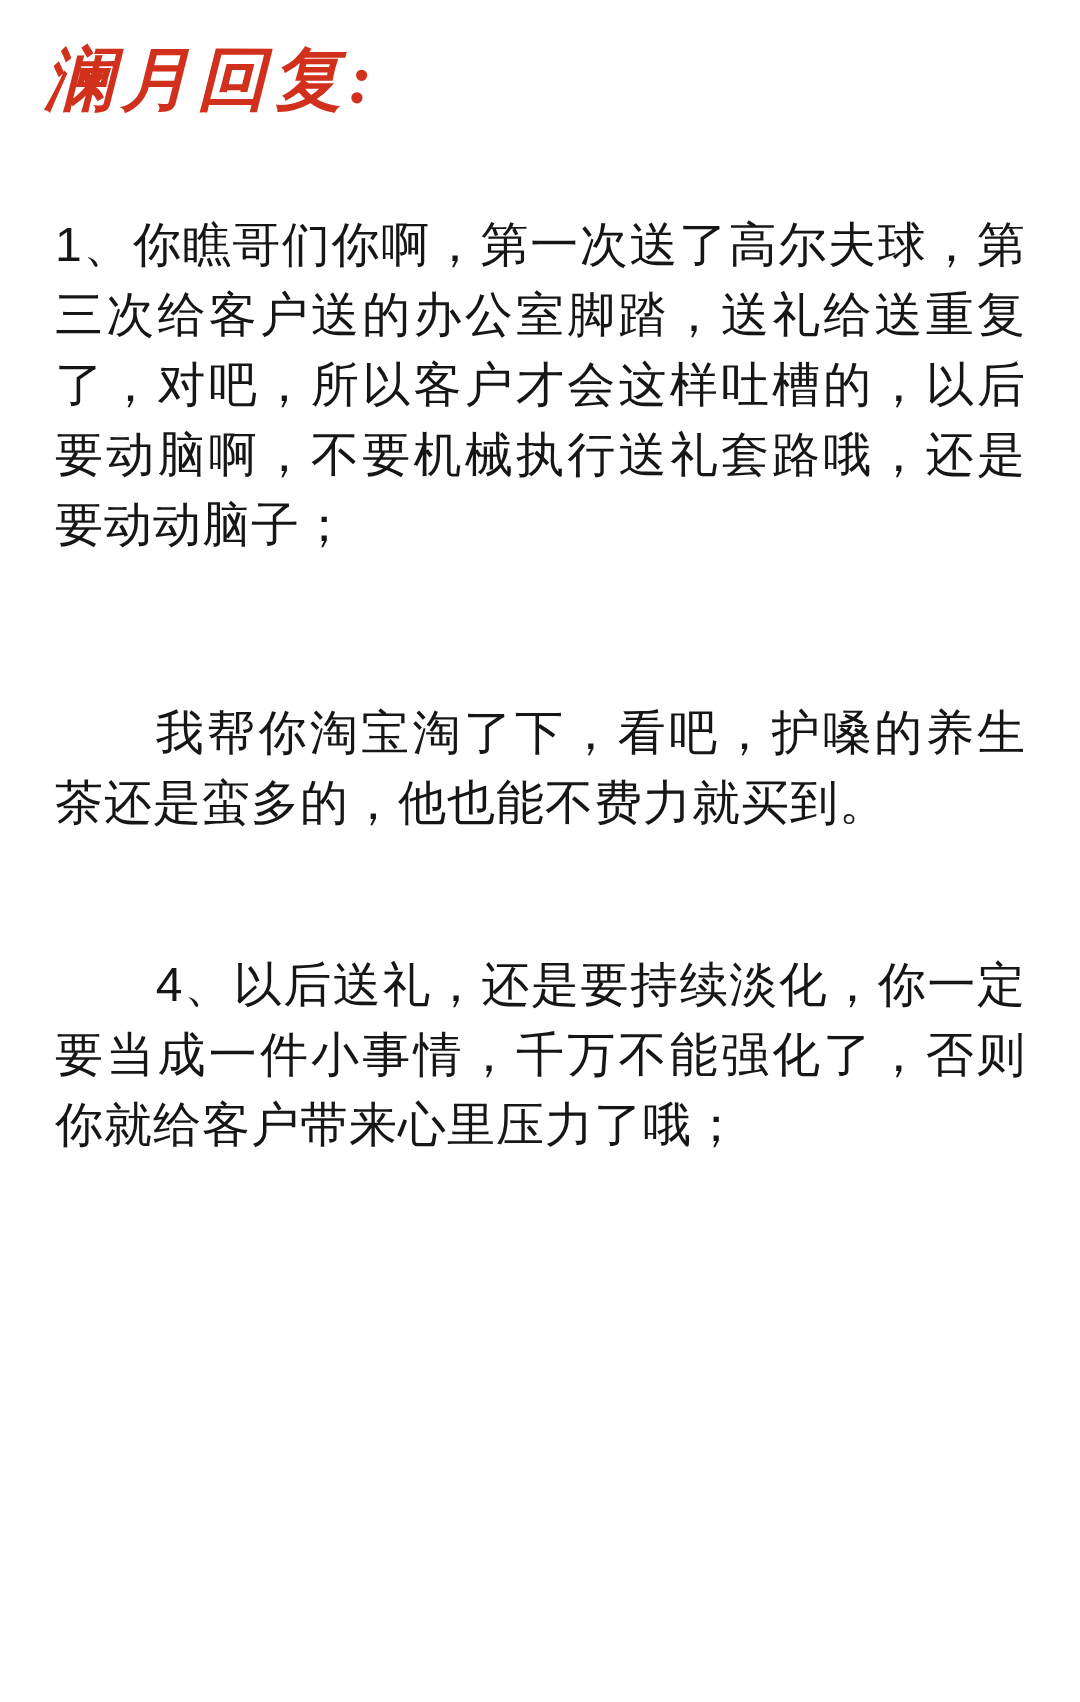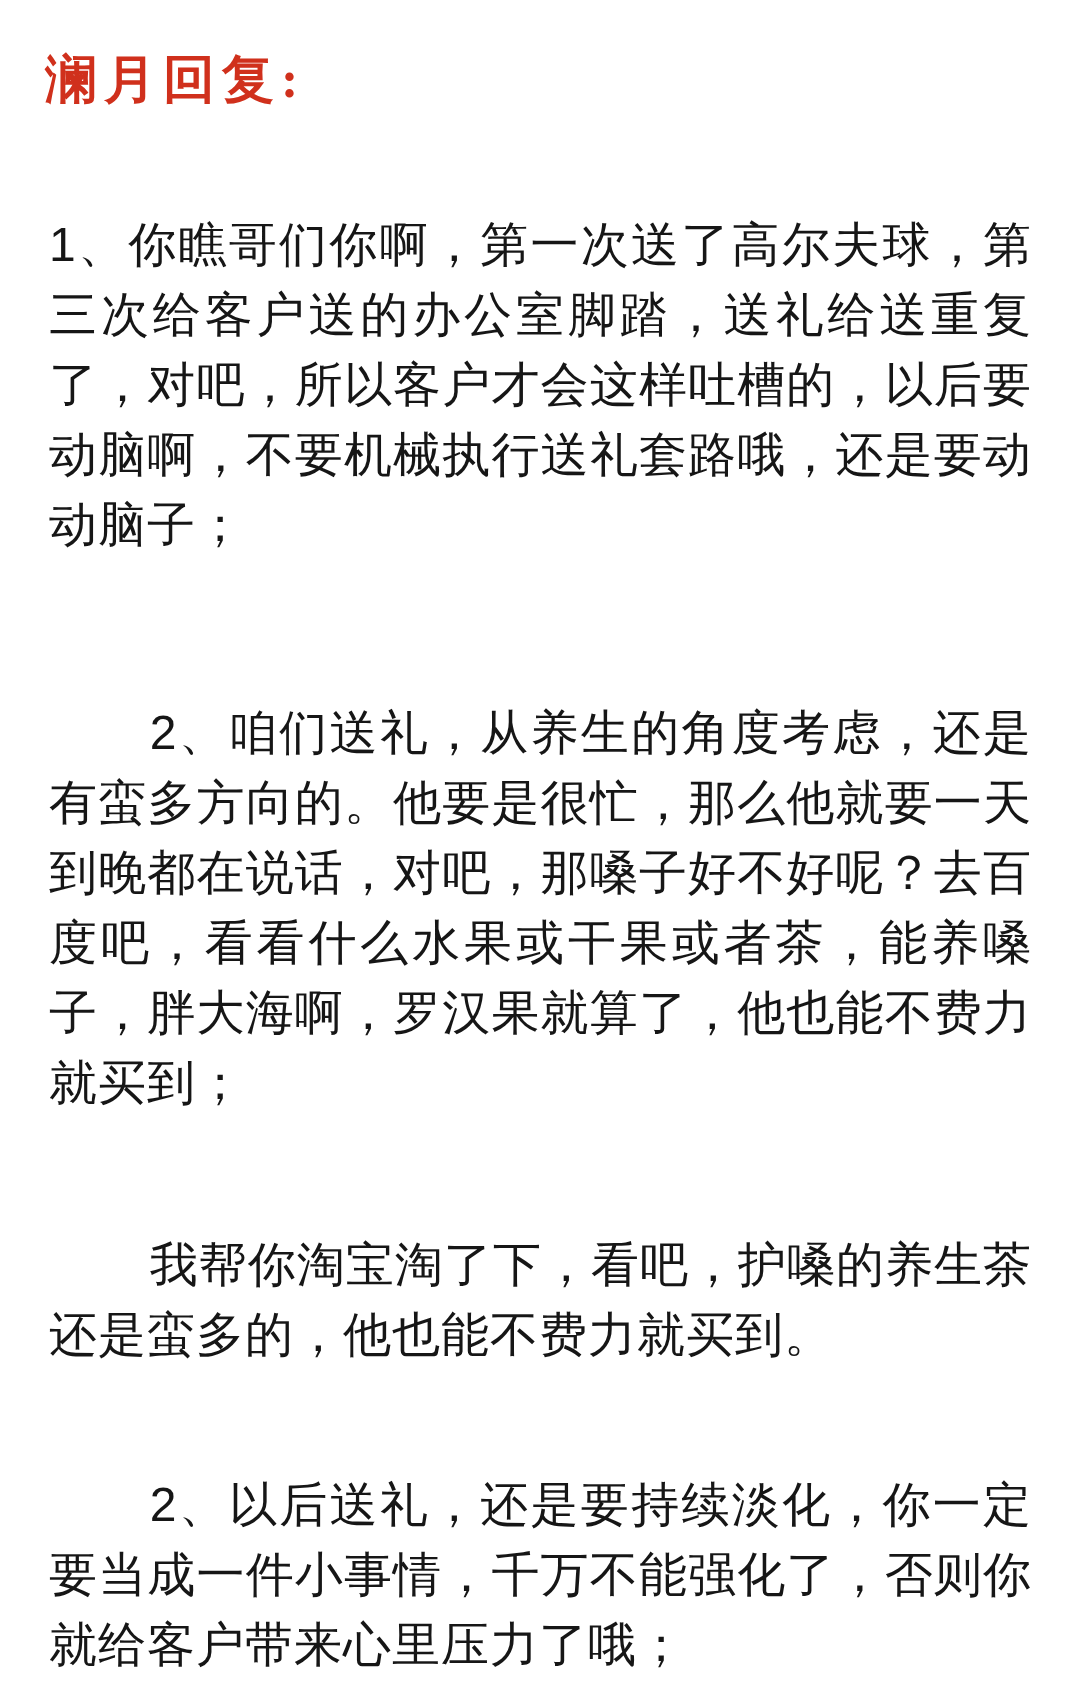--- a/index.html
+++ b/index.html
@@ -20,28 +20,29 @@
     width: 1080px;
     height: 1702px;
     padding: 0 44px 0 45px;
     background: #ffffff;
   }
   
   .reply-title {
     margin: 46px 0 0 0;
     font-family: "Liberation Serif", "DejaVu Serif", serif;
     font-weight: bold;
-    font-size: 52px;
+    font-size: 69px;
     line-height: 68px;
     letter-spacing: 7px;
     color: #d0301c;
+    font-style: italic;
   }
   
   .para {
-    margin: 4px;
+    margin: 10px;
     font-size: 48px;
     font-weight: 300;
     line-height: 70px;
     color: #161616;
     text-align: justify;
     letter-spacing: 1px;
     word-break: break-all;
   }
   .para.indent {
     text-indent: 2.1em;
@@ -52,17 +53,16 @@
   #paragraphs .para:nth-child(4) { margin-top: 100px; }
 </style>
 </head>
 <body>
 
 <div class="page">
   <h1 class="reply-title">澜月回复:</h1>
 
   <div id="paragraphs">
       <p class="para">1、你瞧哥们你啊，第一次送了高尔夫球，第三次给客户送的办公室脚踏，送礼给送重复了，对吧，所以客户才会这样吐槽的，以后要动脑啊，不要机械执行送礼套路哦，还是要动动脑子；</p>
-      <p class="para indent">2、咱们送礼，从养生的角度考虑，还是有蛮多方向的。他要是很忙，那么他就要一天到晚都在说话，对吧，那嗓子好不好呢？去百度吧，看看什么水果或干果或者茶，能养嗓子，胖大海啊，罗汉果就算了，他也能不费力就买到；</p>
       <p class="para indent">我帮你淘宝淘了下，看吧，护嗓的养生茶还是蛮多的，他也能不费力就买到。</p>
-      <p class="para indent">2、以后送礼，还是要持续淡化，你一定要当成一件小事情，千万不能强化了，否则你就给客户带来心里压力了哦；</p>
+      <p class="para indent">4、以后送礼，还是要持续淡化，你一定要当成一件小事情，千万不能强化了，否则你就给客户带来心里压力了哦；</p>
     </div>
 </div>
 
 </body></html>

